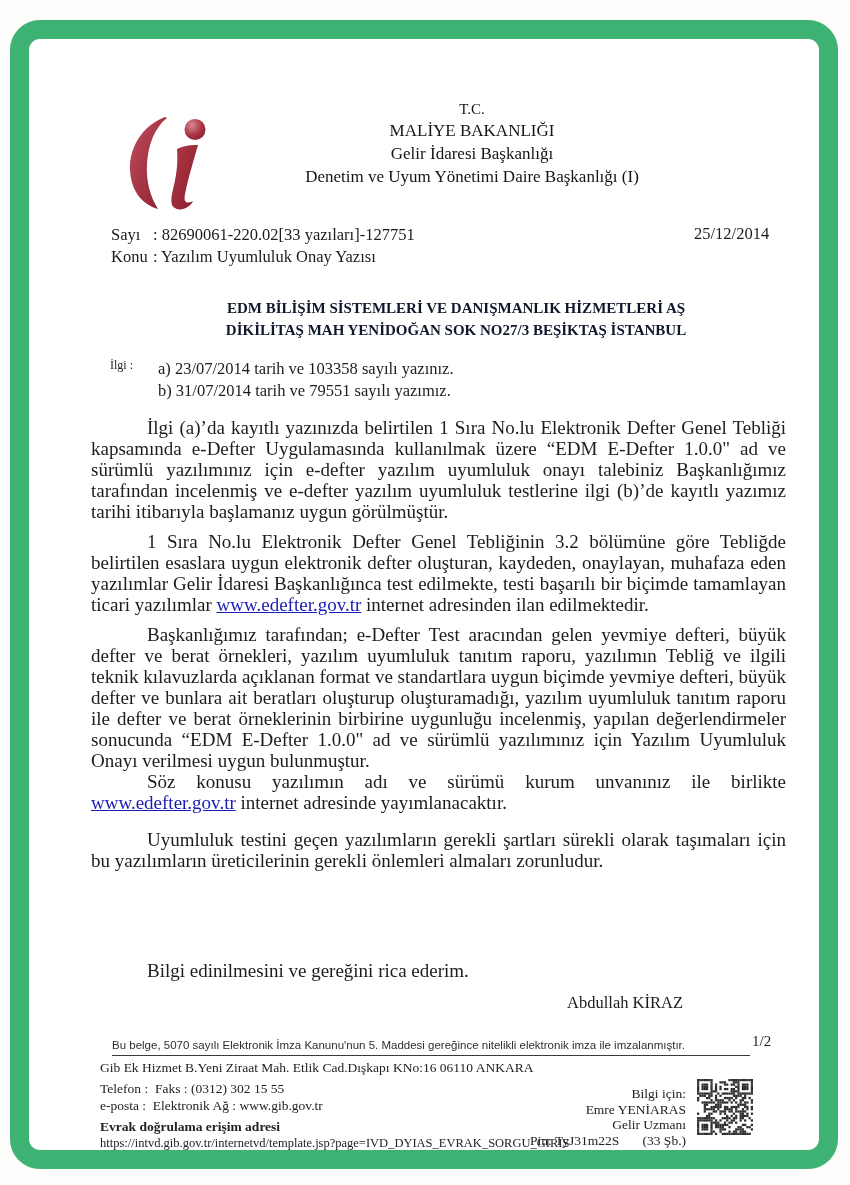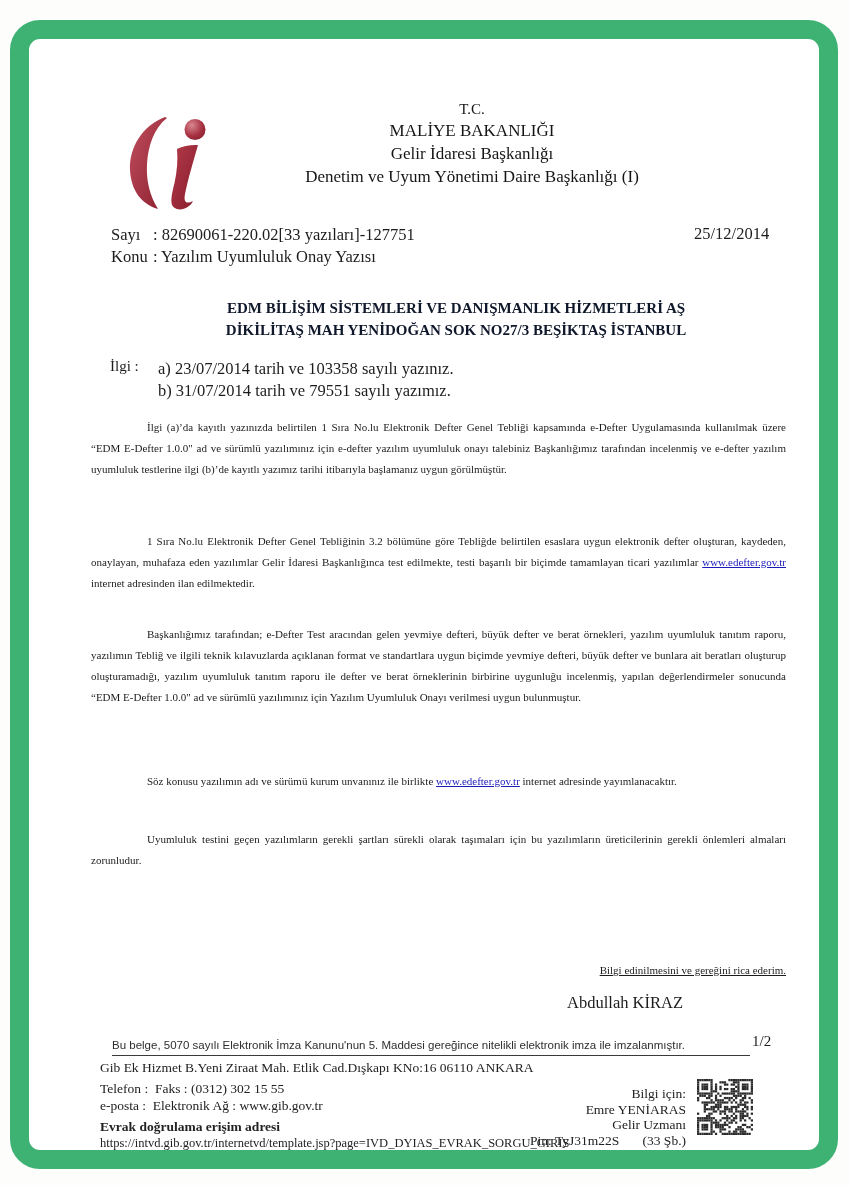--- a/index.html
+++ b/index.html
@@ -36,29 +36,29 @@
   .meta-row{position:absolute;left:111px;font-size:16.5px;}
   .meta-row .mlabel{display:inline-block;width:42px;}
   .letter-date{position:absolute;left:694px;top:224px;font-size:16.5px;}
   
   .recipient{
     position:absolute;left:90px;right:64px;top:297px;
     text-align:center;padding-left:36px;
     font-weight:bold;font-size:15px;line-height:22px;color:#0f172a;
   }
   
-  .ilgi-label{position:absolute;left:110px;top:358px;font-size:15px;}
+  .ilgi-label{position:absolute;left:110px;top:358px;font-size:12px;}
   .ilgi-items{position:absolute;left:158px;top:358px;font-size:16.5px;line-height:22px;}
   
   .para{
     position:absolute;left:91px;right:64px;
-    font-size:11px;line-height:21px;
+    font-size:19px;line-height:21px;
     text-align:justify;text-indent:56px;
   }
-  .para.noind{text-indent:56px;text-align:right;text-decoration:underline;}
+  .para.noind{text-indent:56px;text-align:left;}
   a.link{color:var(--link-blue);text-decoration:underline;cursor:pointer;}
   .signature{position:absolute;right:167px;top:993px;font-size:16.5px;}
   
   .esign{
     position:absolute;left:112px;right:100px;top:1039px;
     font-family:"Liberation Sans","DejaVu Sans",sans-serif;
     font-size:11.5px;color:#2e2e2e;
     border-bottom:1.6px solid #3a3a3a;padding-bottom:4px;
   }
   .page-number{position:absolute;left:752px;top:1033px;font-size:15px;}

